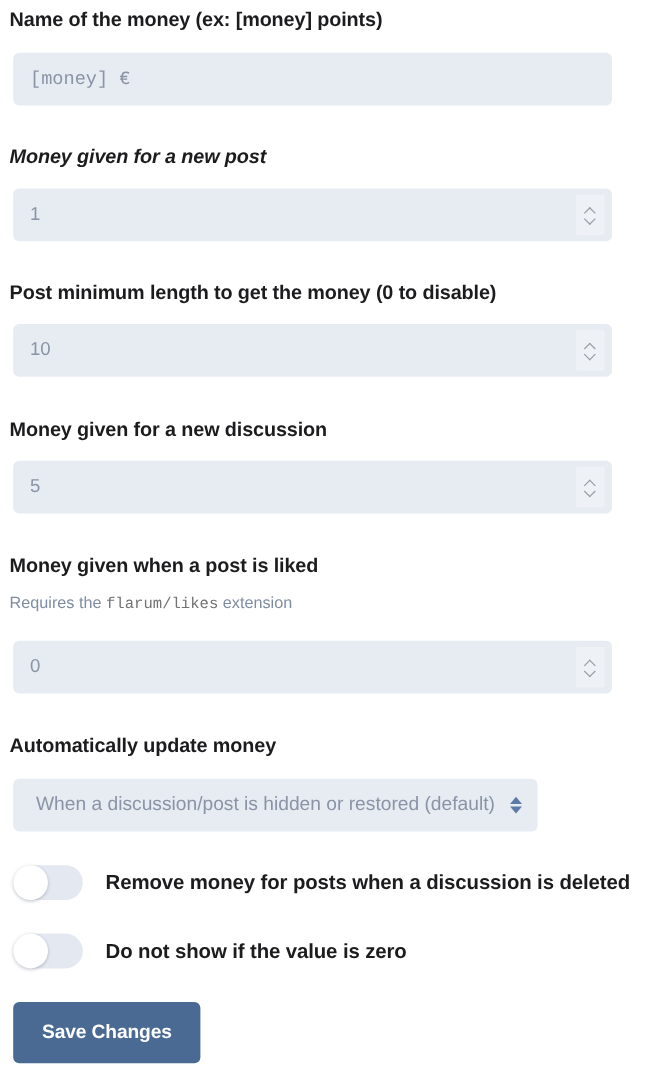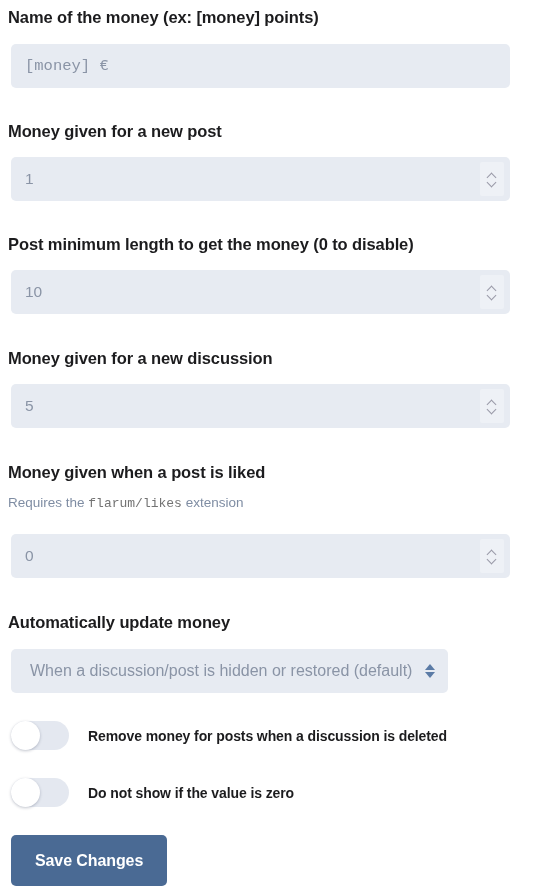--- a/index.html
+++ b/index.html
@@ -174,21 +174,21 @@
     left: 0px;
     top: 0px;
     width: 29px;
     height: 29px;
     background: #ffffff;
     border-radius: 50%;
     box-shadow: 0 1px 3px rgba(40,50,80,0.28);
   }
   .switch-label {
     margin-left: 19px;
-    font-size: 14px;
+    font-size: 17px;
     font-weight: bold;
     color: #1c1c1e;
     letter-spacing: -0.1px;
     white-space: nowrap;
   }
 
   .save-button {
     display: inline-block;
     background: #4a6a94;
     color: #ffffff;
@@ -210,21 +210,21 @@
 </head>
 <body>
 
 <div class="page">
 
   <div class="field abs" style="left:0; top:8px; width:544px;">
     <div class="field-label">Name of the money (ex: [money] points)</div>
   </div>
   <input class="text-input abs" style="left: 11px; top: 44px;" type="text" placeholder="[money] €">
 
-  <div class="field abs" style="left:0; top:122px; width:437px;">
+  <div class="field abs" style="left:0; top:122px; width:437px;font-style:italic;">
     <div class="field-label">Money given for a new post</div>
   </div>
   <div class="number-input-wrap abs" style="left:11px; top:157px;">
     <span class="num-value">1</span>
     <span class="spinner">
       <span class="chev up"></span>
       <span class="chev down"></span>
     </span>
   </div>
 

